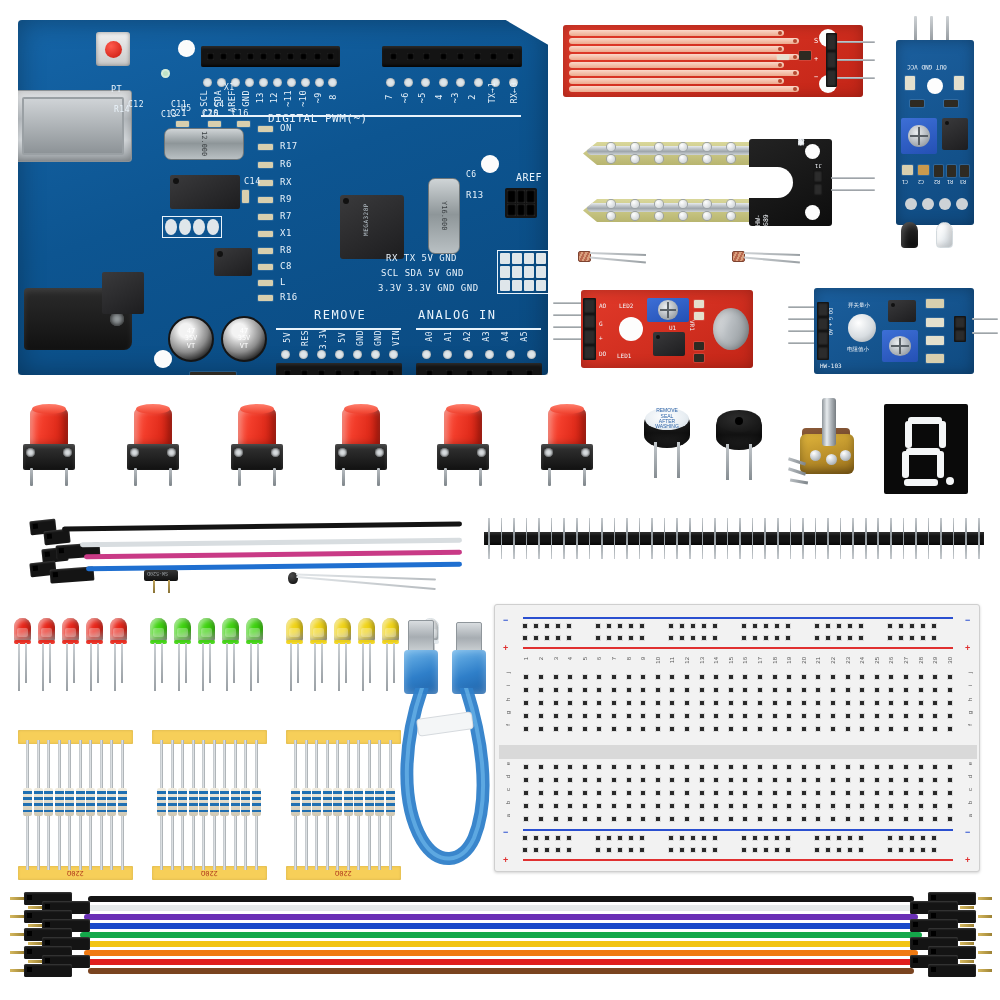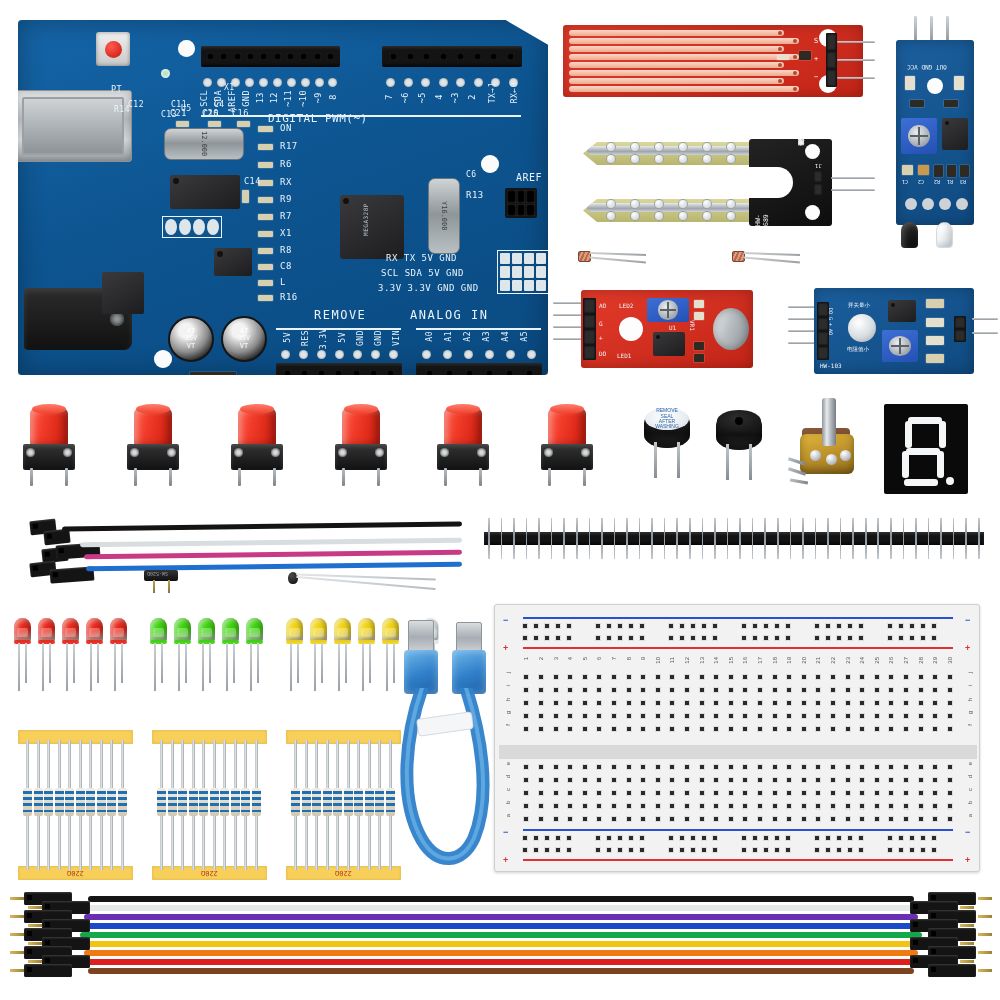--- a/index.html
+++ b/index.html
@@ -368,21 +368,21 @@
         <b></b>
         <b></b>
         <b></b>
         <b></b>
     </div>
     <div class="silk" style="left:368px; top:233px; font-size:9px;">RX   TX   5V   GND</div>
     <div class="silk" style="left:363px; top:248px; font-size:9px;">SCL SDA  5V   GND</div>
     <div class="silk" style="left:360px; top:263px; font-size:9px;">3.3V 3.3V GND GND</div>
 
     <div class="silk" style="left:296px; top:288px; font-size:12px; letter-spacing:1.5px;">REMOVE</div>
-    <div class="silk" style="left:392px; top:288px; font-size:12px; letter-spacing:1.5px;">ANALOG IN</div>
+    <div class="silk" style="left:400px; top:288px; font-size:12px; letter-spacing:1.5px;">ANALOG IN</div>
     <div class="hline" style="left:258px; top:308px; width:125px;"></div>
     <div class="hline" style="left:398px; top:308px; width:125px;"></div>
 
     <div class="vlabel silk" style="left:265px; top:312px; font-size:8px;">5V</div>
     <div class="vlabel silk" style="left:283px; top:310px; font-size:8px;">RES</div>
     <div class="vlabel silk" style="left:301px; top:308px; font-size:8px;">3.3V</div>
     <div class="vlabel silk" style="left:320px; top:312px; font-size:8px;">5V</div>
     <div class="vlabel silk" style="left:338px; top:310px; font-size:8px;">GND</div>
     <div class="vlabel silk" style="left:356px; top:310px; font-size:8px;">GND</div>
     <div class="vlabel silk" style="left:374px; top:310px; font-size:8px;">VIN</div>

